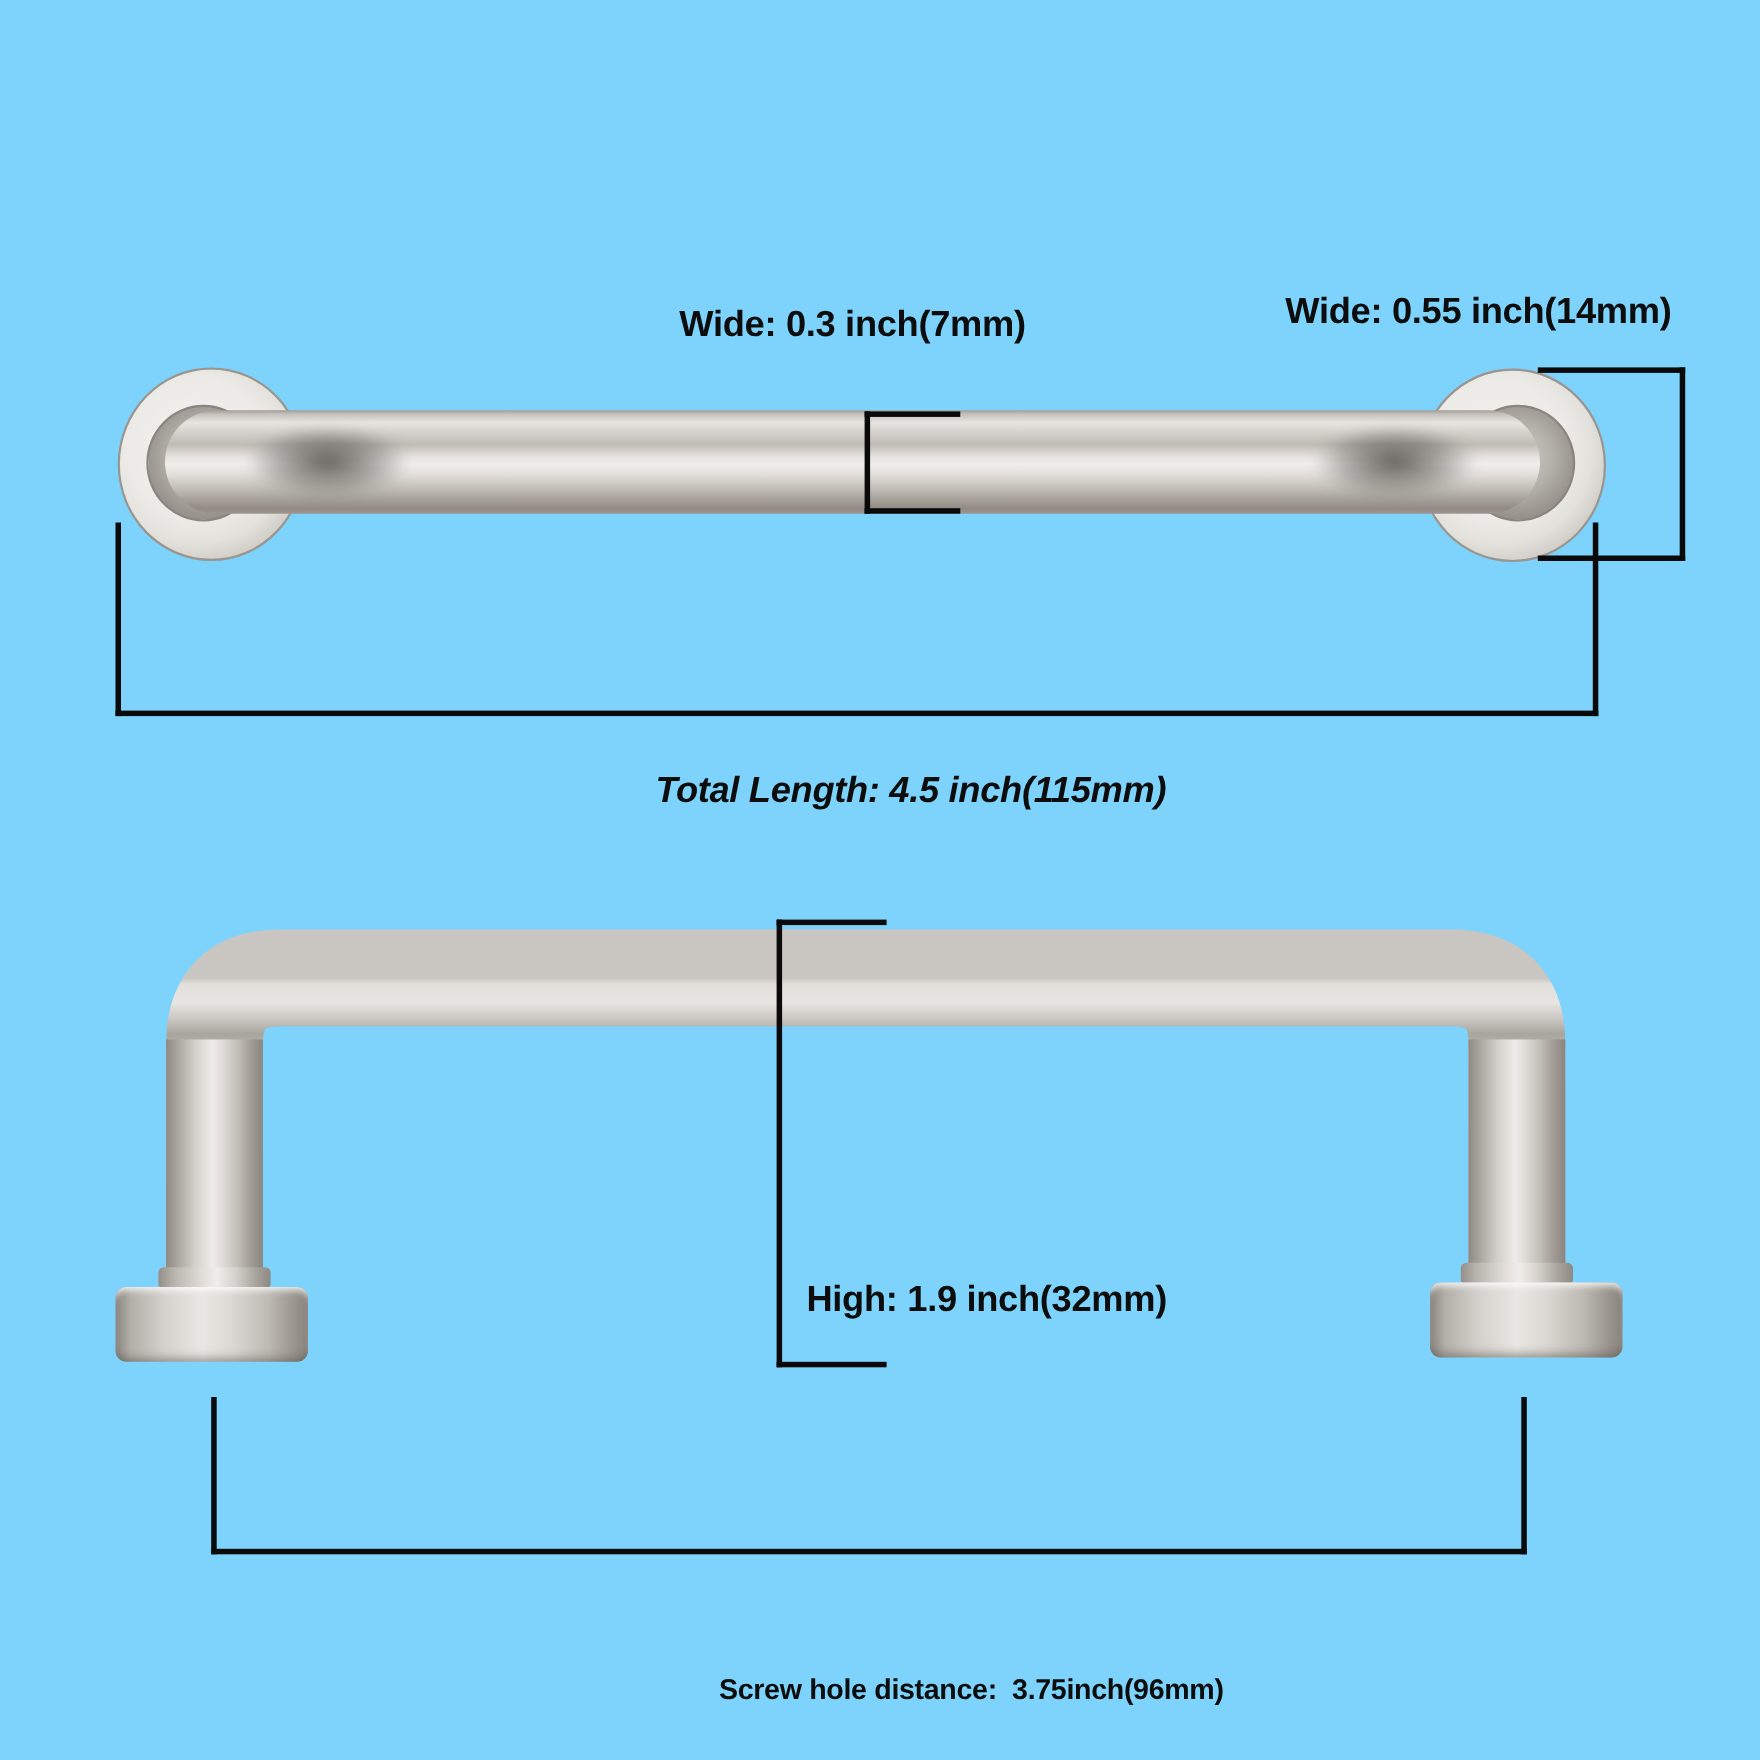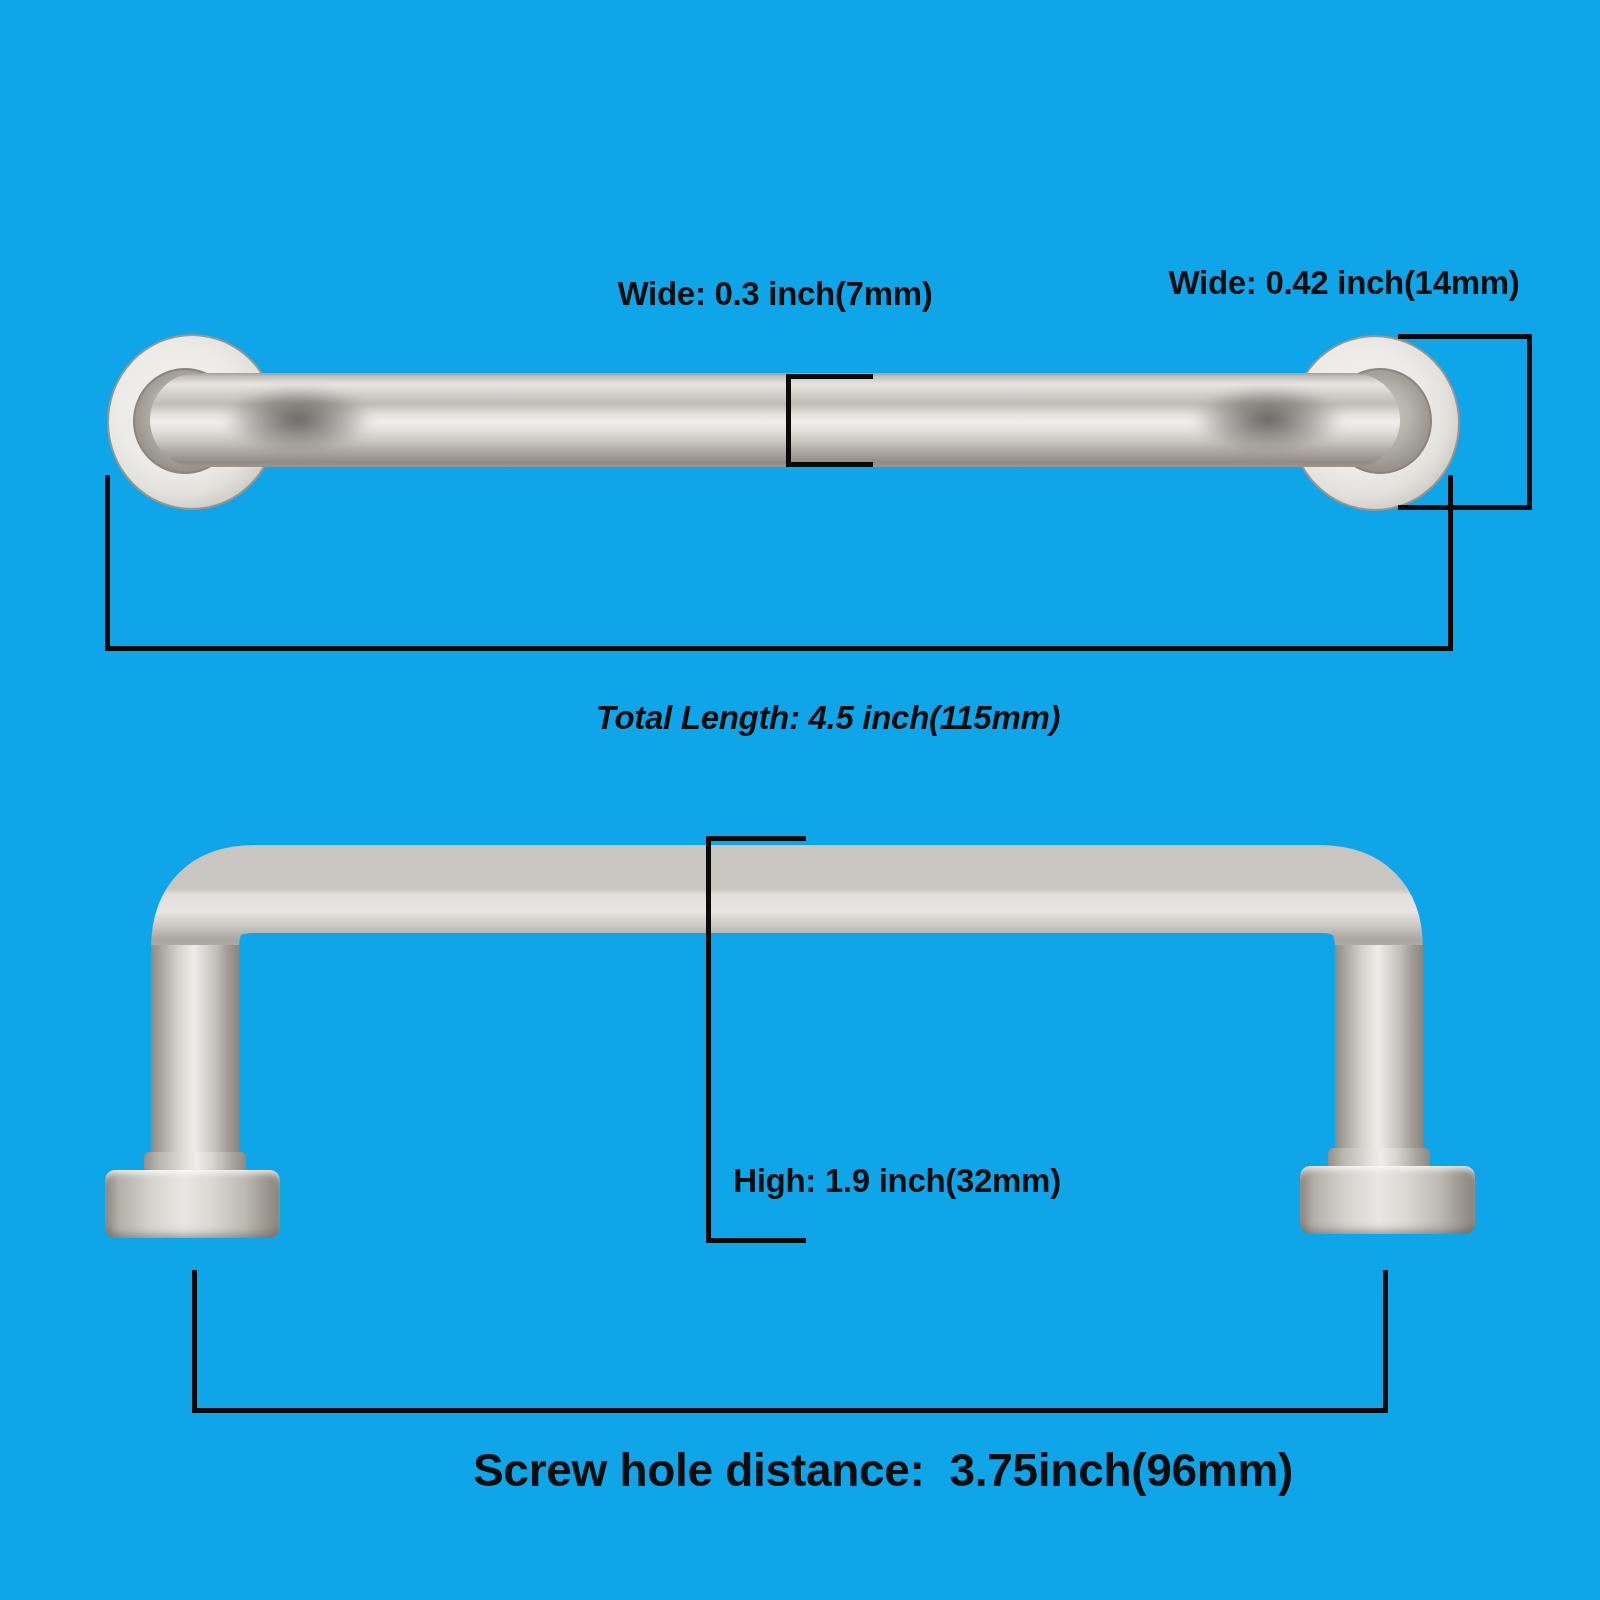--- a/index.html
+++ b/index.html
@@ -1,33 +1,33 @@
 <!DOCTYPE html>
 <html><head>
 <meta charset="utf-8">
 <style>
   html,body{margin:0;padding:0;background:#ffffff;}
   *{box-sizing:border-box;}
   #canvas{
-    position:relative;width:1600px;height:1600px;background:#0ea5e9;
+    position:relative;width:1600px;height:1600px;background:#7dd3fc;
     overflow:hidden;font-family:"Liberation Sans",sans-serif;padding-left:40px;
   }
   .abs{position:absolute;}
 
   
   .dim-label{
     position:absolute;transform:translate(-50%,-50%);
     font-weight:700;font-size:33px;color:#0d0d0d;
     white-space:pre;letter-spacing:-0.3px;
   }
   .lbl-bar-width{left:775px;top:294px;}
   .lbl-flange-width{left:1344px;top:283px;}
   .lbl-total-length{left:828px;top:718px;font-style:italic;}
   .lbl-height{left:897px;top:1181px;}
-  .lbl-screw{left:883px;top:1470px;font-size:46px;}
+  .lbl-screw{left:883px;top:1536px;font-size:26px;}
 
   
   .bracket{position:absolute;border:0 solid #0a0a0a;}
   .bracket-bar-width{left:786px;top:374px;width:87px;height:93px;
     border-left-width:5px;border-top-width:5px;border-bottom-width:5px;}
   .bracket-flange-width{left:1398px;top:334px;width:134px;height:176px;
     border-top-width:5px;border-right-width:5px;border-bottom-width:5px;}
   .bracket-total-length{left:105px;top:475px;width:1348px;height:176px;
     border-left-width:5px;border-right-width:5px;border-bottom-width:5px;}
   .bracket-height{left:706px;top:836px;width:100px;height:407px;
@@ -100,21 +100,21 @@
 </style>
 </head>
 <body>
 
 <div id="canvas">
 
   <div>
 
     <div class="dim-label lbl-bar-width">Wide: 0.3 inch(7mm)</div>
 
-    <div class="dim-label lbl-flange-width">Wide: 0.42 inch(14mm)</div>
+    <div class="dim-label lbl-flange-width">Wide: 0.55 inch(14mm)</div>
 
     <div class="flange flange-left"></div>
     <div class="flange flange-right"></div>
 
     <div class="flange-ring ring-left"></div>
     <div class="flange-ring ring-right"></div>
 
     <div class="front-bar"></div>
 
     <div class="bar-shadow bar-shadow-left"></div>

